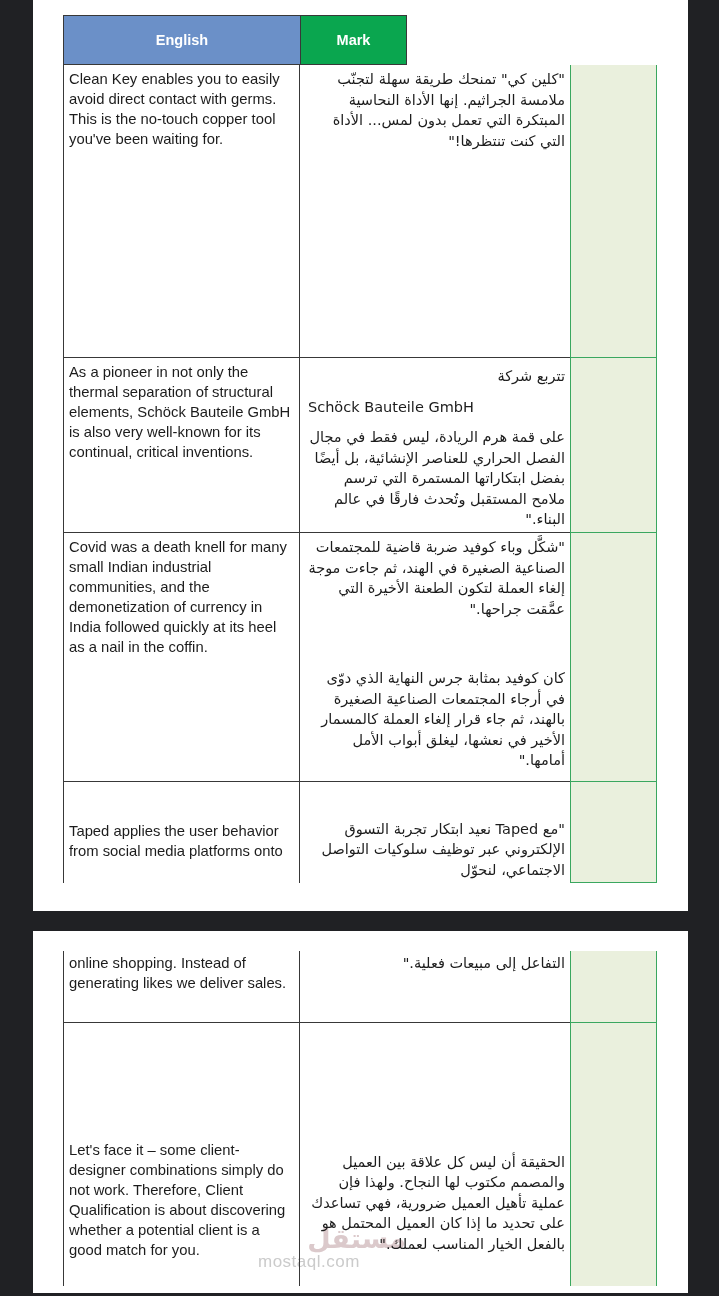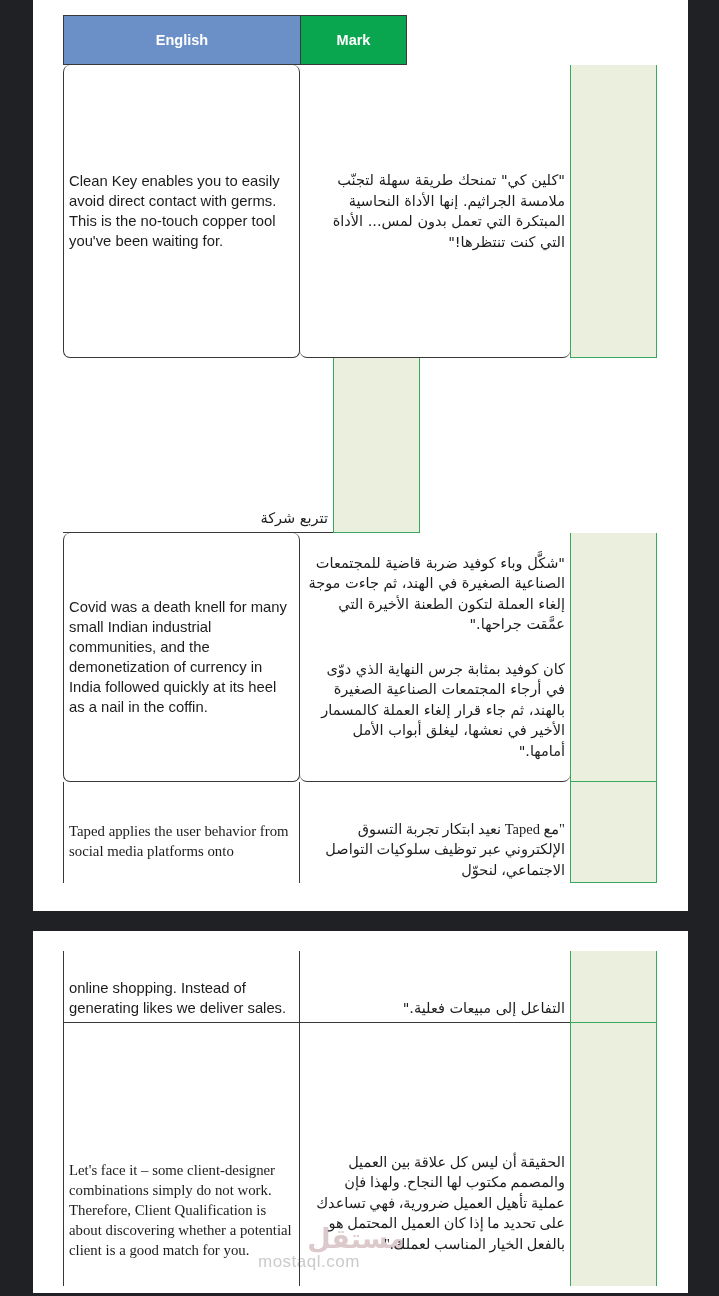--- a/index.html
+++ b/index.html
@@ -48,29 +48,29 @@
     direction:rtl;text-align:right;
     font-family:"DejaVu Sans",sans-serif;
   }
   .c-mark{
     width:87px;
     background:#eaf0dd;
     border-left:1.5px solid #3aa75f;
     border-right:1.5px solid #3aa75f;
     border-bottom:1.5px solid #3aa75f;
   }
-  .no-bottom{border-bottom:none;font-family:Liberation Serif, serif;}
-  .v-center{justify-content:center;border-radius:7px;}
-  .v-top{justify-content:flex-end;}
+  .no-bottom{border-bottom:none;}
+  .v-center{justify-content:flex-start;}
+  .v-top{justify-content:space-between;}
   .v-bottom{justify-content:flex-end;}
 
   .ar-ltr{direction:ltr;text-align:left;}
   .mt10{margin-top:10px;}
   .mt4{margin-top:4px;}
-  .gap34{margin-top:24px;}
+  .gap34{margin-top:49px;}
 
   
   .watermark{
     position:absolute;left:225px;top:294px;width:148px;
     z-index:0;pointer-events:none;
   }
   .wm-logo{
     text-align:right;
     font-family:"DejaVu Sans",sans-serif;
     font-weight:bold;font-size:27px;line-height:28px;
@@ -100,22 +100,27 @@
       <div class="cell c-en v-center" style="height:293px">
         <div>Clean Key enables you to easily avoid direct contact with germs. This is the no-touch copper tool you've been waiting for.</div>
       </div>
       <div class="cell c-ar v-center" style="height:293px">
         <div>"كلين كي" تمنحك طريقة سهلة لتجنّب ملامسة الجراثيم. إنها الأداة النحاسية المبتكرة التي تعمل بدون لمس... الأداة التي كنت تنتظرها!"</div>
       </div>
       <div class="cell c-mark" style="height:293px"></div>
     </div>
 
     <div class="trow" style="height:175px">
+      <div class="cell c-en v-center" style="height:175px">
+        <div>As a pioneer in not only the thermal separation of structural elements, Schöck Bauteile GmbH is also very well-known for its continual, critical inventions.</div>
+      </div>
       <div class="cell c-ar v-top" style="height:175px">
         <div class="mt4">تتربع شركة</div>
+        <div class="ar-ltr mt10">Schöck Bauteile GmbH</div>
+        <div class="mt10">على قمة هرم  الريادة، ليس فقط في مجال الفصل الحراري للعناصر الإنشائية، بل أيضًا بفضل ابتكاراتها المستمرة التي ترسم ملامح المستقبل وتُحدث فارقًا في عالم البناء."</div>
       </div>
       <div class="cell c-mark" style="height:175px"></div>
     </div>
 
     <div class="trow" style="height:249px">
       <div class="cell c-en v-center" style="height:249px">
         <div>Covid was a death knell for many small Indian industrial communities, and the demonetization of currency in India followed quickly at its heel as a nail in the coffin.</div>
       </div>
       <div class="cell c-ar v-center" style="height:249px">
         <div>"شكَّل وباء كوفيد ضربة قاضية للمجتمعات الصناعية الصغيرة في الهند، ثم جاءت موجة إلغاء العملة لتكون الطعنة الأخيرة التي عمَّقت جراحها."</div>

